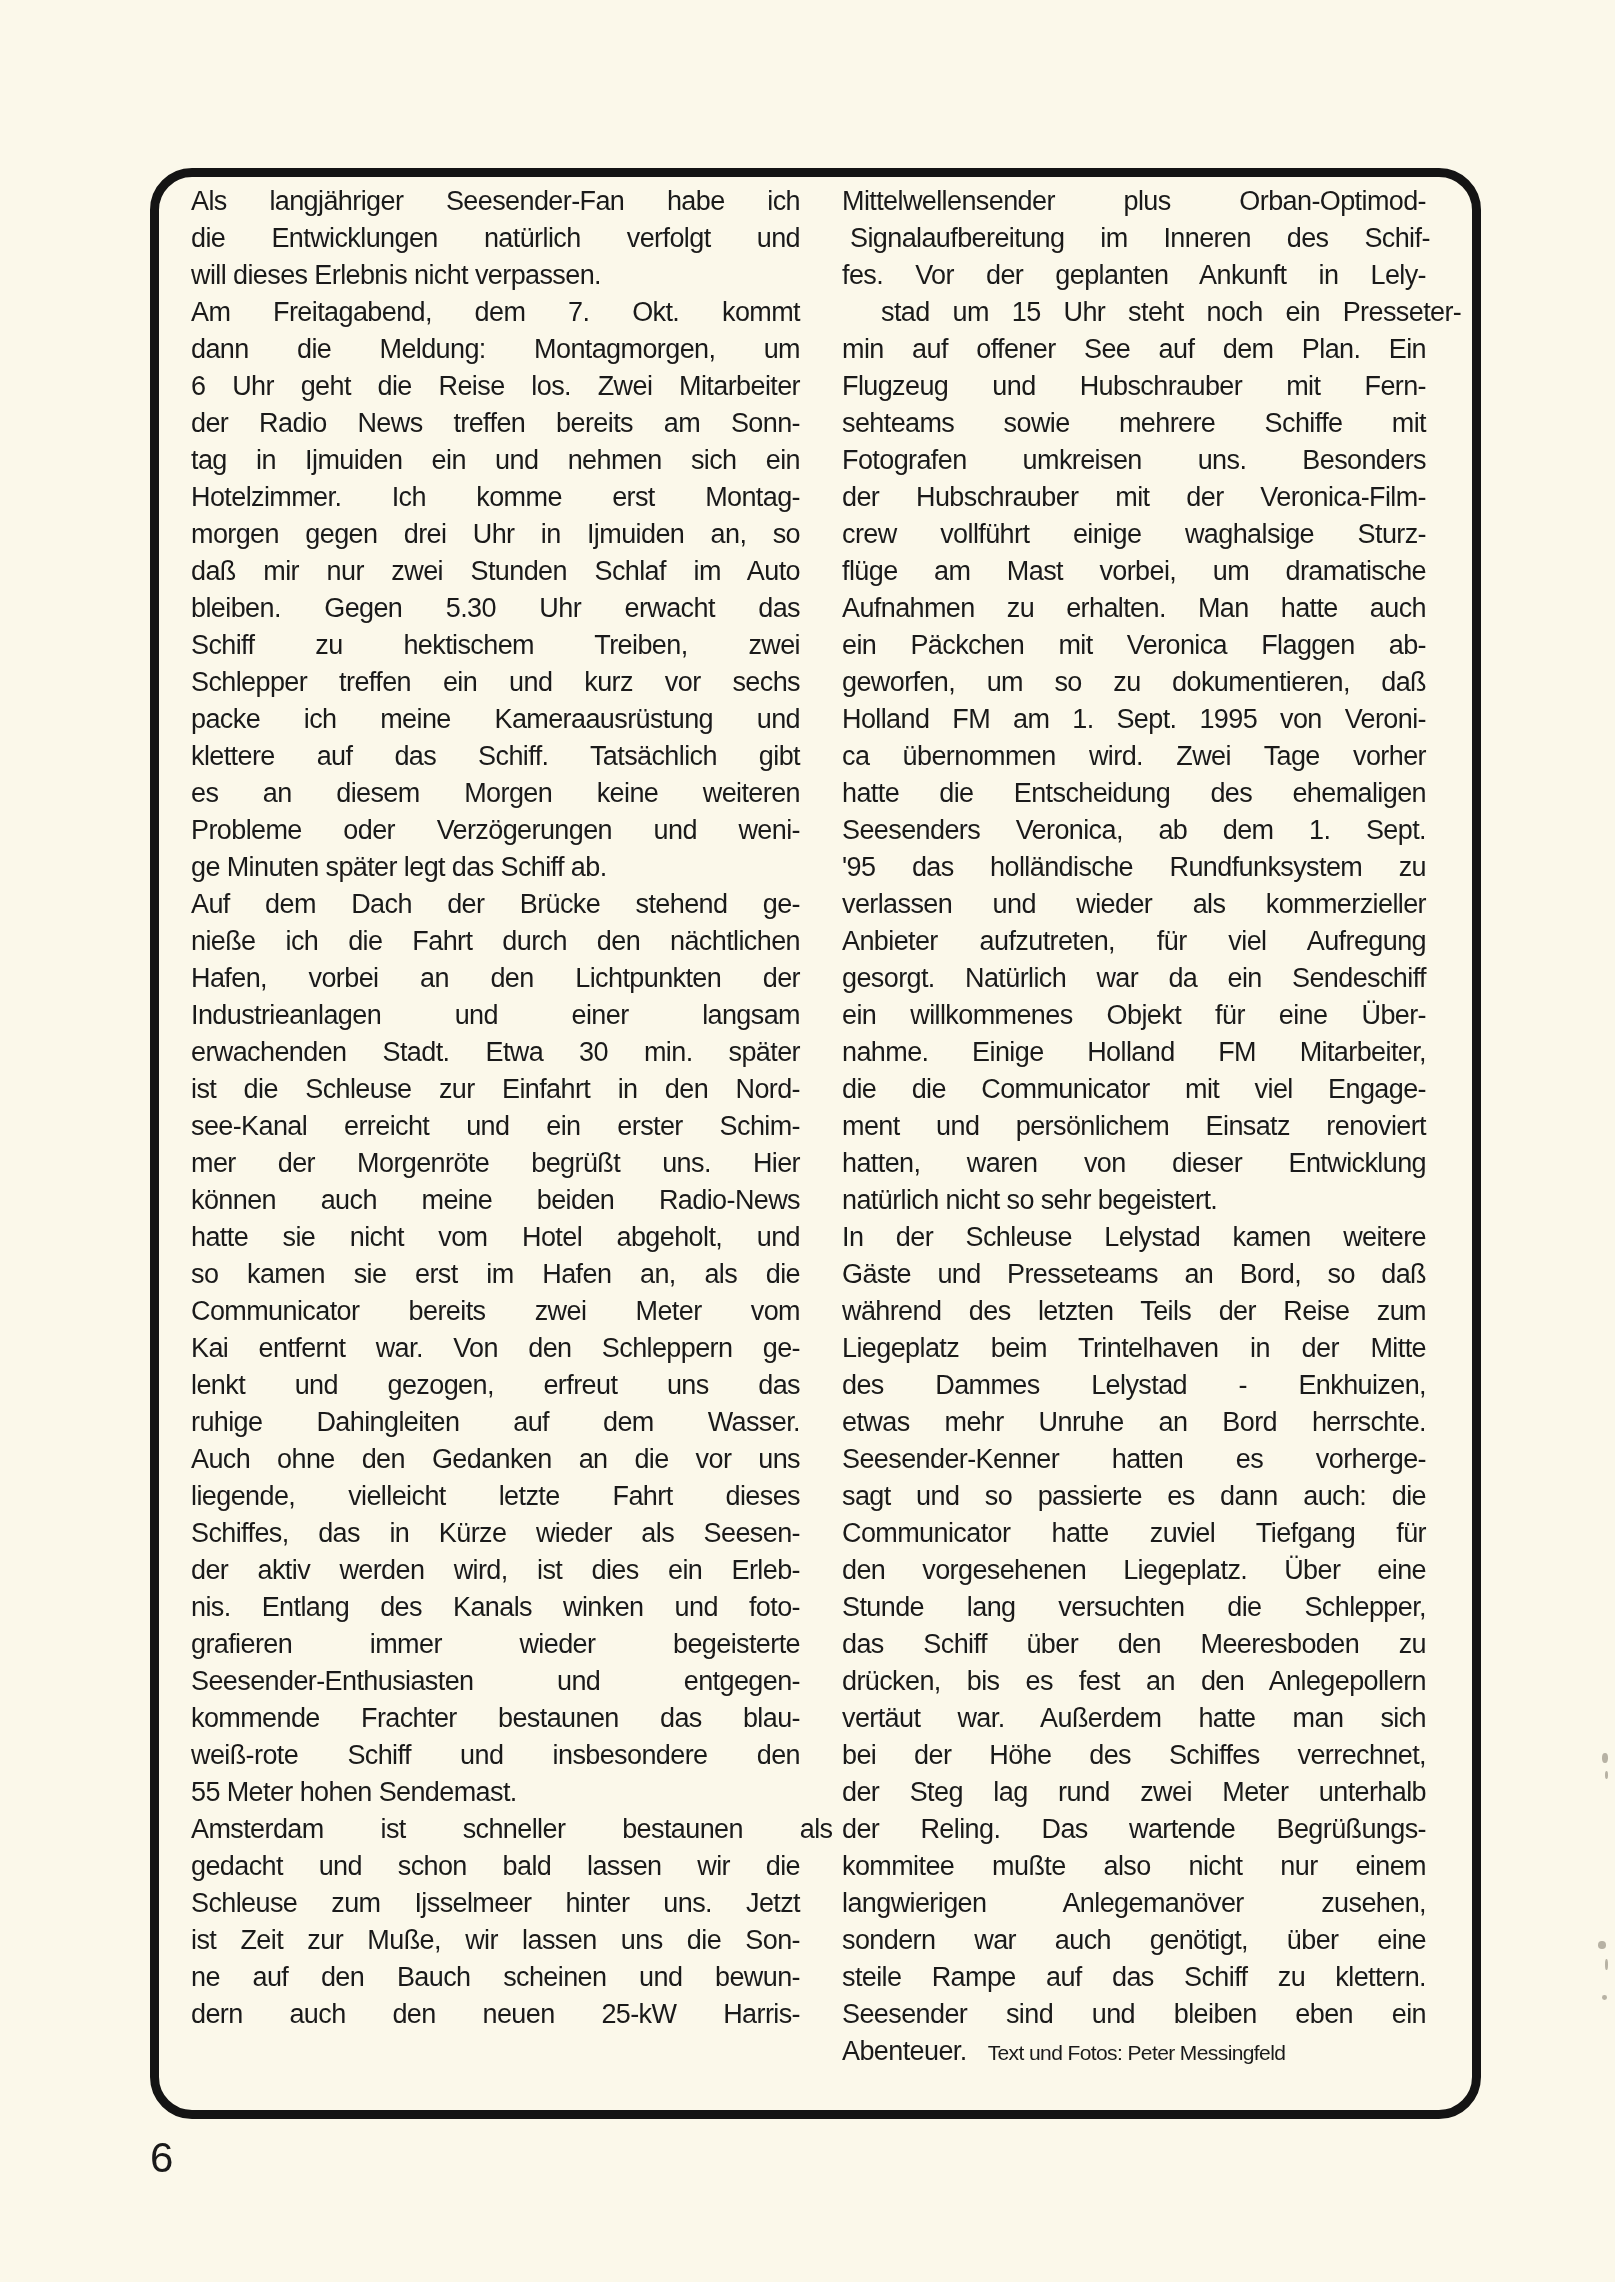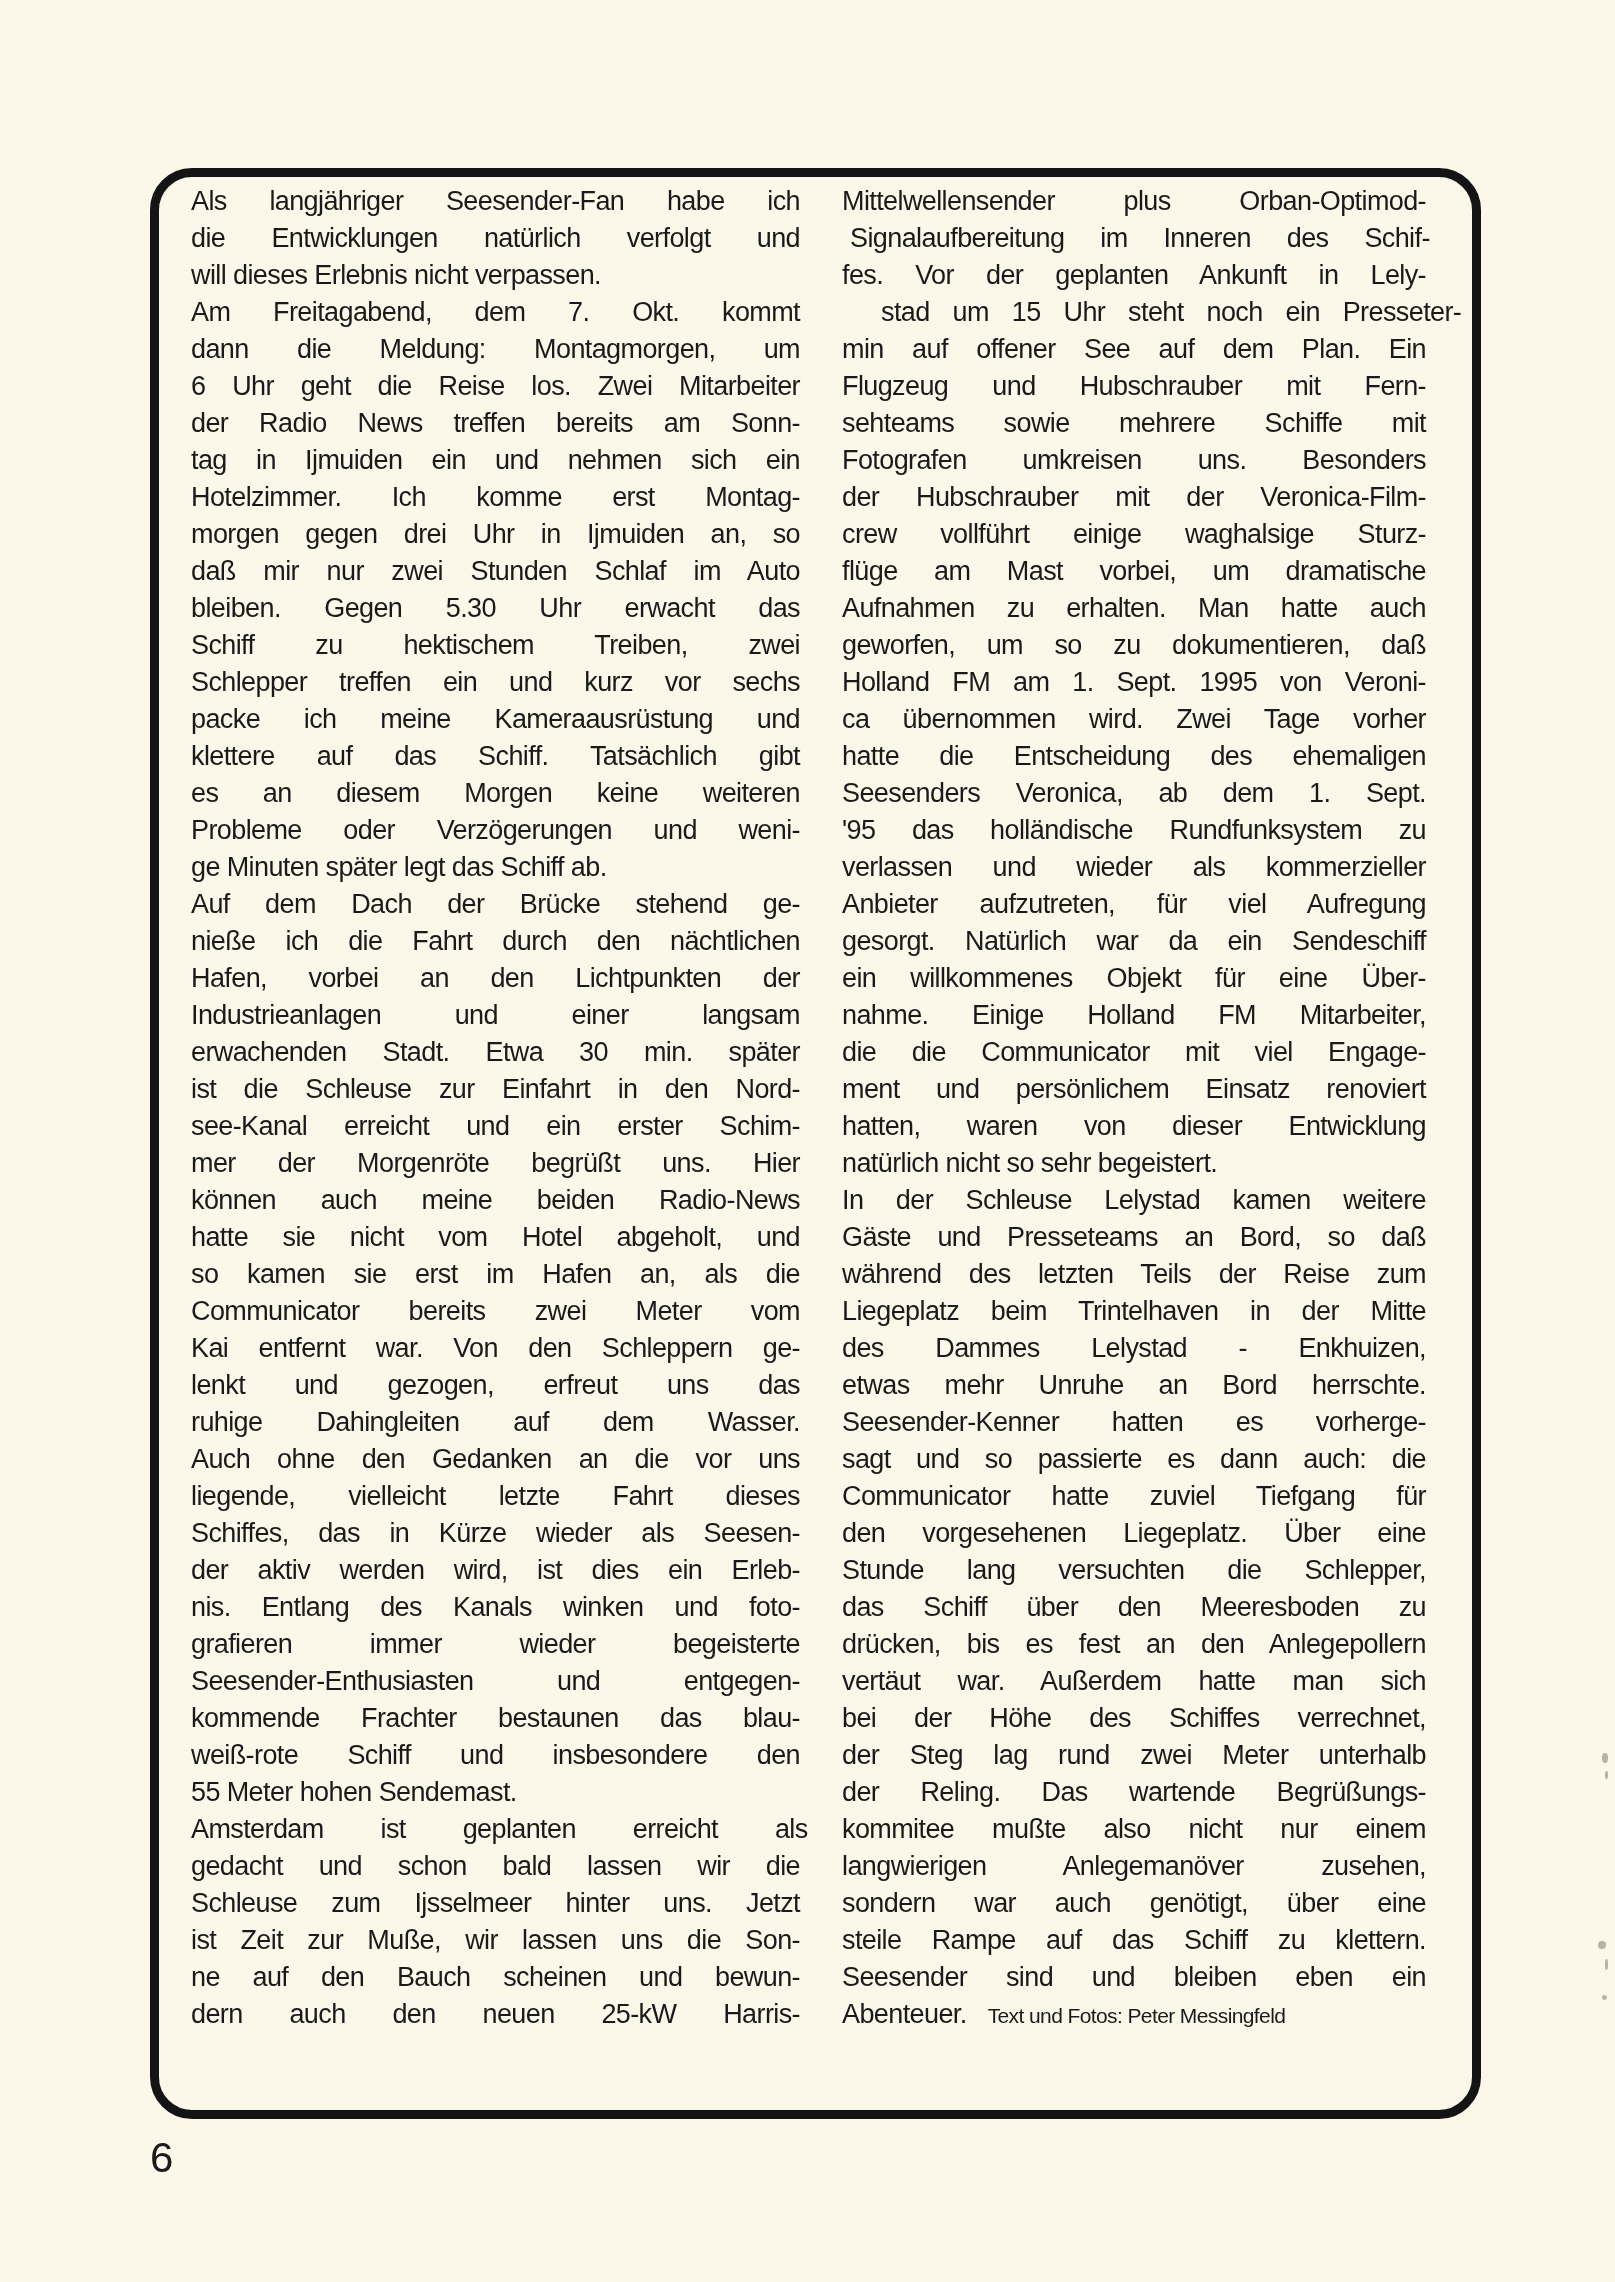--- a/index.html
+++ b/index.html
@@ -115,41 +115,42 @@
     <span class="line" style="white-space: nowrap; display: block; word-spacing: 19.3px;">Auch ohne den Gedanken an die vor uns</span>
     <span class="line" style="white-space: nowrap; display: block; word-spacing: 45px;">liegende, vielleicht letzte Fahrt dieses</span>
     <span class="line" style="white-space: nowrap; display: block; word-spacing: 22px;">Schiffes, das in Kürze wieder als Seesen-</span>
     <span class="line" style="white-space: nowrap; display: block; word-spacing: 22px;">der aktiv werden wird, ist dies ein Erleb-</span>
     <span class="line" style="white-space: nowrap; display: block; word-spacing: 23px;">nis. Entlang des Kanals winken und foto-</span>
     <span class="line" style="white-space: nowrap; display: block; word-spacing: 69px;">grafieren immer wieder begeisterte</span>
     <span class="line" style="white-space: nowrap; display: block; word-spacing: 74px;">Seesender-Enthusiasten und entgegen-</span>
     <span class="line" style="white-space: nowrap; display: block; word-spacing: 33px;">kommende Frachter bestaunen das blau-</span>
     <span class="line" style="white-space: nowrap; display: block; word-spacing: 41px;">weiß-rote Schiff und insbesondere den</span>
     <span class="line last">55 Meter hohen Sendemast.</span>
-    <span class="line" style="white-space: nowrap; display: block; word-spacing: 50px;">Amsterdam ist geplanten erreicht als</span>
+    <span class="line" style="white-space: nowrap; display: block; word-spacing: 50px;">Amsterdam ist schneller bestaunen als</span>
     <span class="line" style="white-space: nowrap; display: block; word-spacing: 28px;">gedacht und schon bald lassen wir die</span>
     <span class="line" style="white-space: nowrap; display: block; word-spacing: 26px;">Schleuse zum Ijsselmeer hinter uns. Jetzt</span>
     <span class="line" style="white-space: nowrap; display: block; word-spacing: 17px;">ist Zeit zur Muße, wir lassen uns die Son-</span>
     <span class="line" style="white-space: nowrap; display: block; word-spacing: 25px;">ne auf den Bauch scheinen und bewun-</span>
     <span class="line" style="white-space: nowrap; display: block; word-spacing: 39px;">dern auch den neuen 25-kW Harris-</span>
   </div>
 
 <div class="column col-right" id="col-right">
     <span class="line" style="white-space: nowrap; display: block; word-spacing: 59px;">Mittelwellensender plus Orban-Optimod-</span>
     <span class="line" style="white-space: nowrap; display: block; word-spacing: 29px; margin-left: 8px;">Signalaufbereitung im Inneren des Schif-</span>
     <span class="line" style="white-space: nowrap; display: block; word-spacing: 24.4px;">fes. Vor der geplanten Ankunft in Lely-</span>
     <span class="line" style="white-space: nowrap; display: block; word-spacing: 16px; margin-left: 39px;">stad um 15 Uhr steht noch ein Presseter-</span>
     <span class="line" style="white-space: nowrap; display: block; word-spacing: 21px;">min auf offener See auf dem Plan. Ein</span>
     <span class="line" style="white-space: nowrap; display: block; word-spacing: 36px;">Flugzeug und Hubschrauber mit Fern-</span>
     <span class="line" style="white-space: nowrap; display: block; word-spacing: 41px;">sehteams sowie mehrere Schiffe mit</span>
     <span class="line" style="white-space: nowrap; display: block; word-spacing: 48px;">Fotografen umkreisen uns. Besonders</span>
     <span class="line" style="white-space: nowrap; display: block; word-spacing: 29px;">der Hubschrauber mit der Veronica-Film-</span>
     <span class="line" style="white-space: nowrap; display: block; word-spacing: 35px;">crew vollführt einige waghalsige Sturz-</span>
     <span class="line" style="white-space: nowrap; display: block; word-spacing: 29px;">flüge am Mast vorbei, um dramatische</span>
     <span class="line" style="white-space: nowrap; display: block; word-spacing: 24px;">Aufnahmen zu erhalten. Man hatte auch</span>
+    <span class="line" style="white-space: nowrap; display: block; word-spacing: 26.4px;">ein Päckchen mit Veronica Flaggen ab-</span>
     <span class="line" style="white-space: nowrap; display: block; word-spacing: 23.6px;">geworfen, um so zu dokumentieren, daß</span>
     <span class="line" style="white-space: nowrap; display: block; word-spacing: 15.4px;">Holland FM am 1. Sept. 1995 von Veroni-</span>
     <span class="line" style="white-space: nowrap; display: block; word-spacing: 25.5px;">ca übernommen wird. Zwei Tage vorher</span>
     <span class="line" style="white-space: nowrap; display: block; word-spacing: 32px;">hatte die Entscheidung des ehemaligen</span>
     <span class="line" style="white-space: nowrap; display: block; word-spacing: 28px;">Seesenders Veronica, ab dem 1. Sept.</span>
     <span class="line" style="white-space: nowrap; display: block; word-spacing: 28.5px;">'95 das holländische Rundfunksystem zu</span>
     <span class="line" style="white-space: nowrap; display: block; word-spacing: 32px;">verlassen und wieder als kommerzieller</span>
     <span class="line" style="white-space: nowrap; display: block; word-spacing: 34px;">Anbieter aufzutreten, für viel Aufregung</span>
     <span class="line" style="white-space: nowrap; display: block; word-spacing: 22.4px;">gesorgt. Natürlich war da ein Sendeschiff</span>
     <span class="line" style="white-space: nowrap; display: block; word-spacing: 26px;">ein willkommenes Objekt für eine Über-</span>

